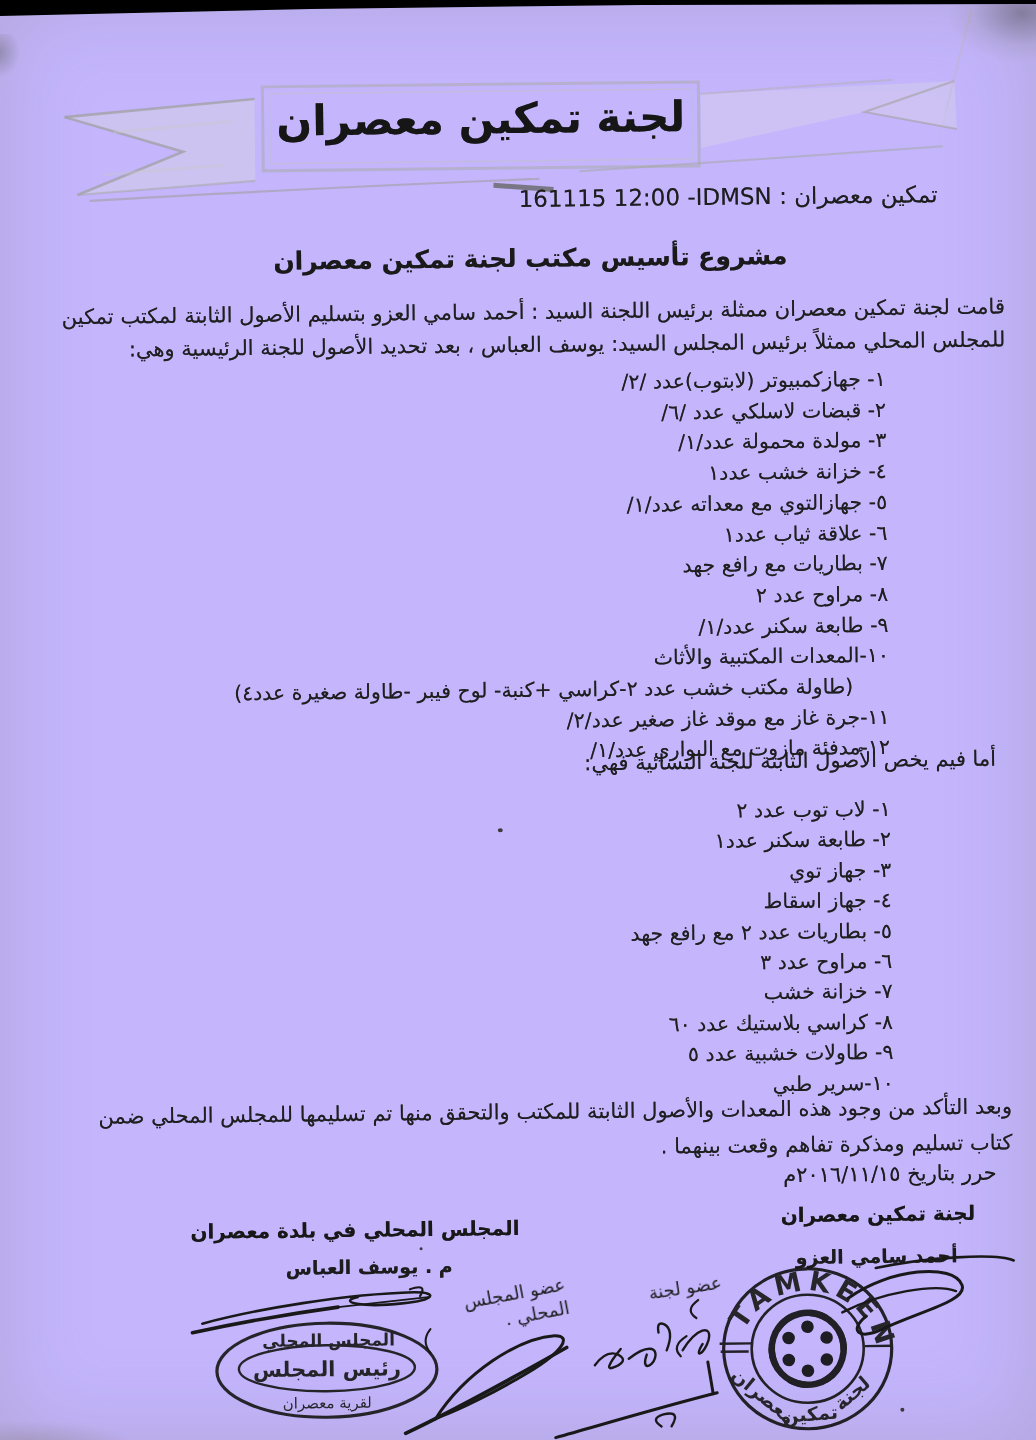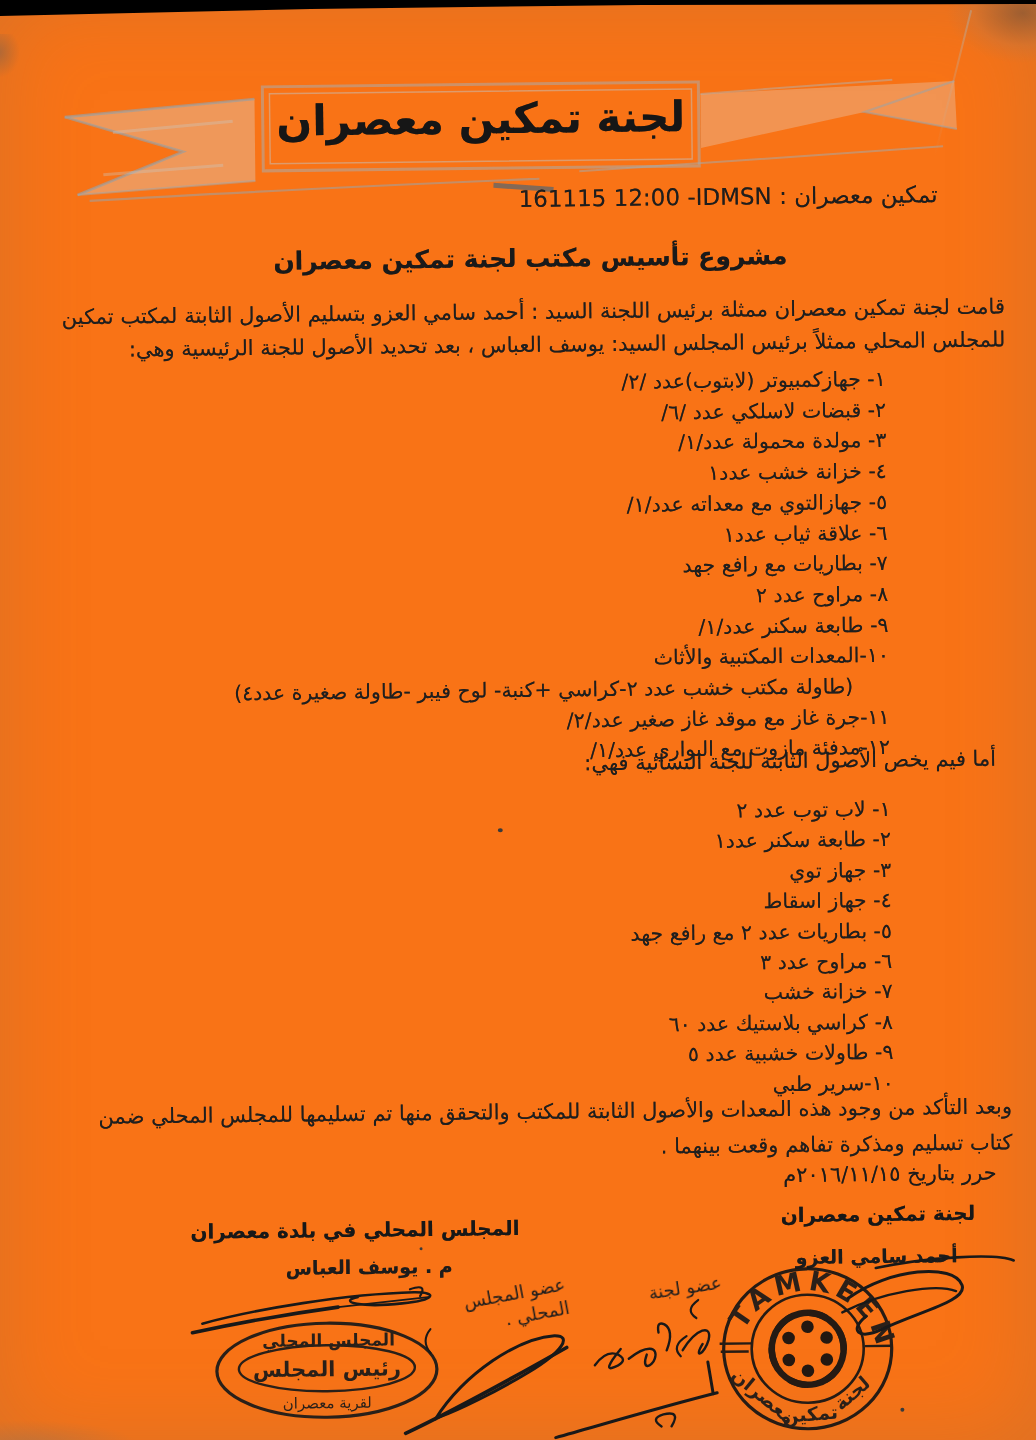--- a/index.html
+++ b/index.html
@@ -1,18 +1,18 @@
 <!DOCTYPE html>
 <html lang="ar"><head>
 <meta charset="utf-8">
 <style>
   html,body{margin:0;padding:0;background:#444;}
   .page{
     position:relative;width:1036px;height:1440px;overflow:hidden;
-    background:#f97316;
+    background:#c4b5fd;
     font-family:"DejaVu Sans",sans-serif;color:#232323;
     box-shadow:inset 0 0 90px rgba(115,108,95,.22);
   }
   .scan-top-edge{
     position:absolute;left:0;top:0;width:1036px;height:18px;background:#000;
     clip-path:polygon(0 0,100% 0,100% 4px,62% 5px,30% 9px,0 16px);
     z-index:6;
   }
   .corner-smudge{position:absolute;right:0;top:4px;width:90px;height:60px;z-index:5;
     background:radial-gradient(ellipse at 85% 15%,rgba(70,70,70,.45),rgba(120,120,120,.15) 45%,transparent 70%);}

